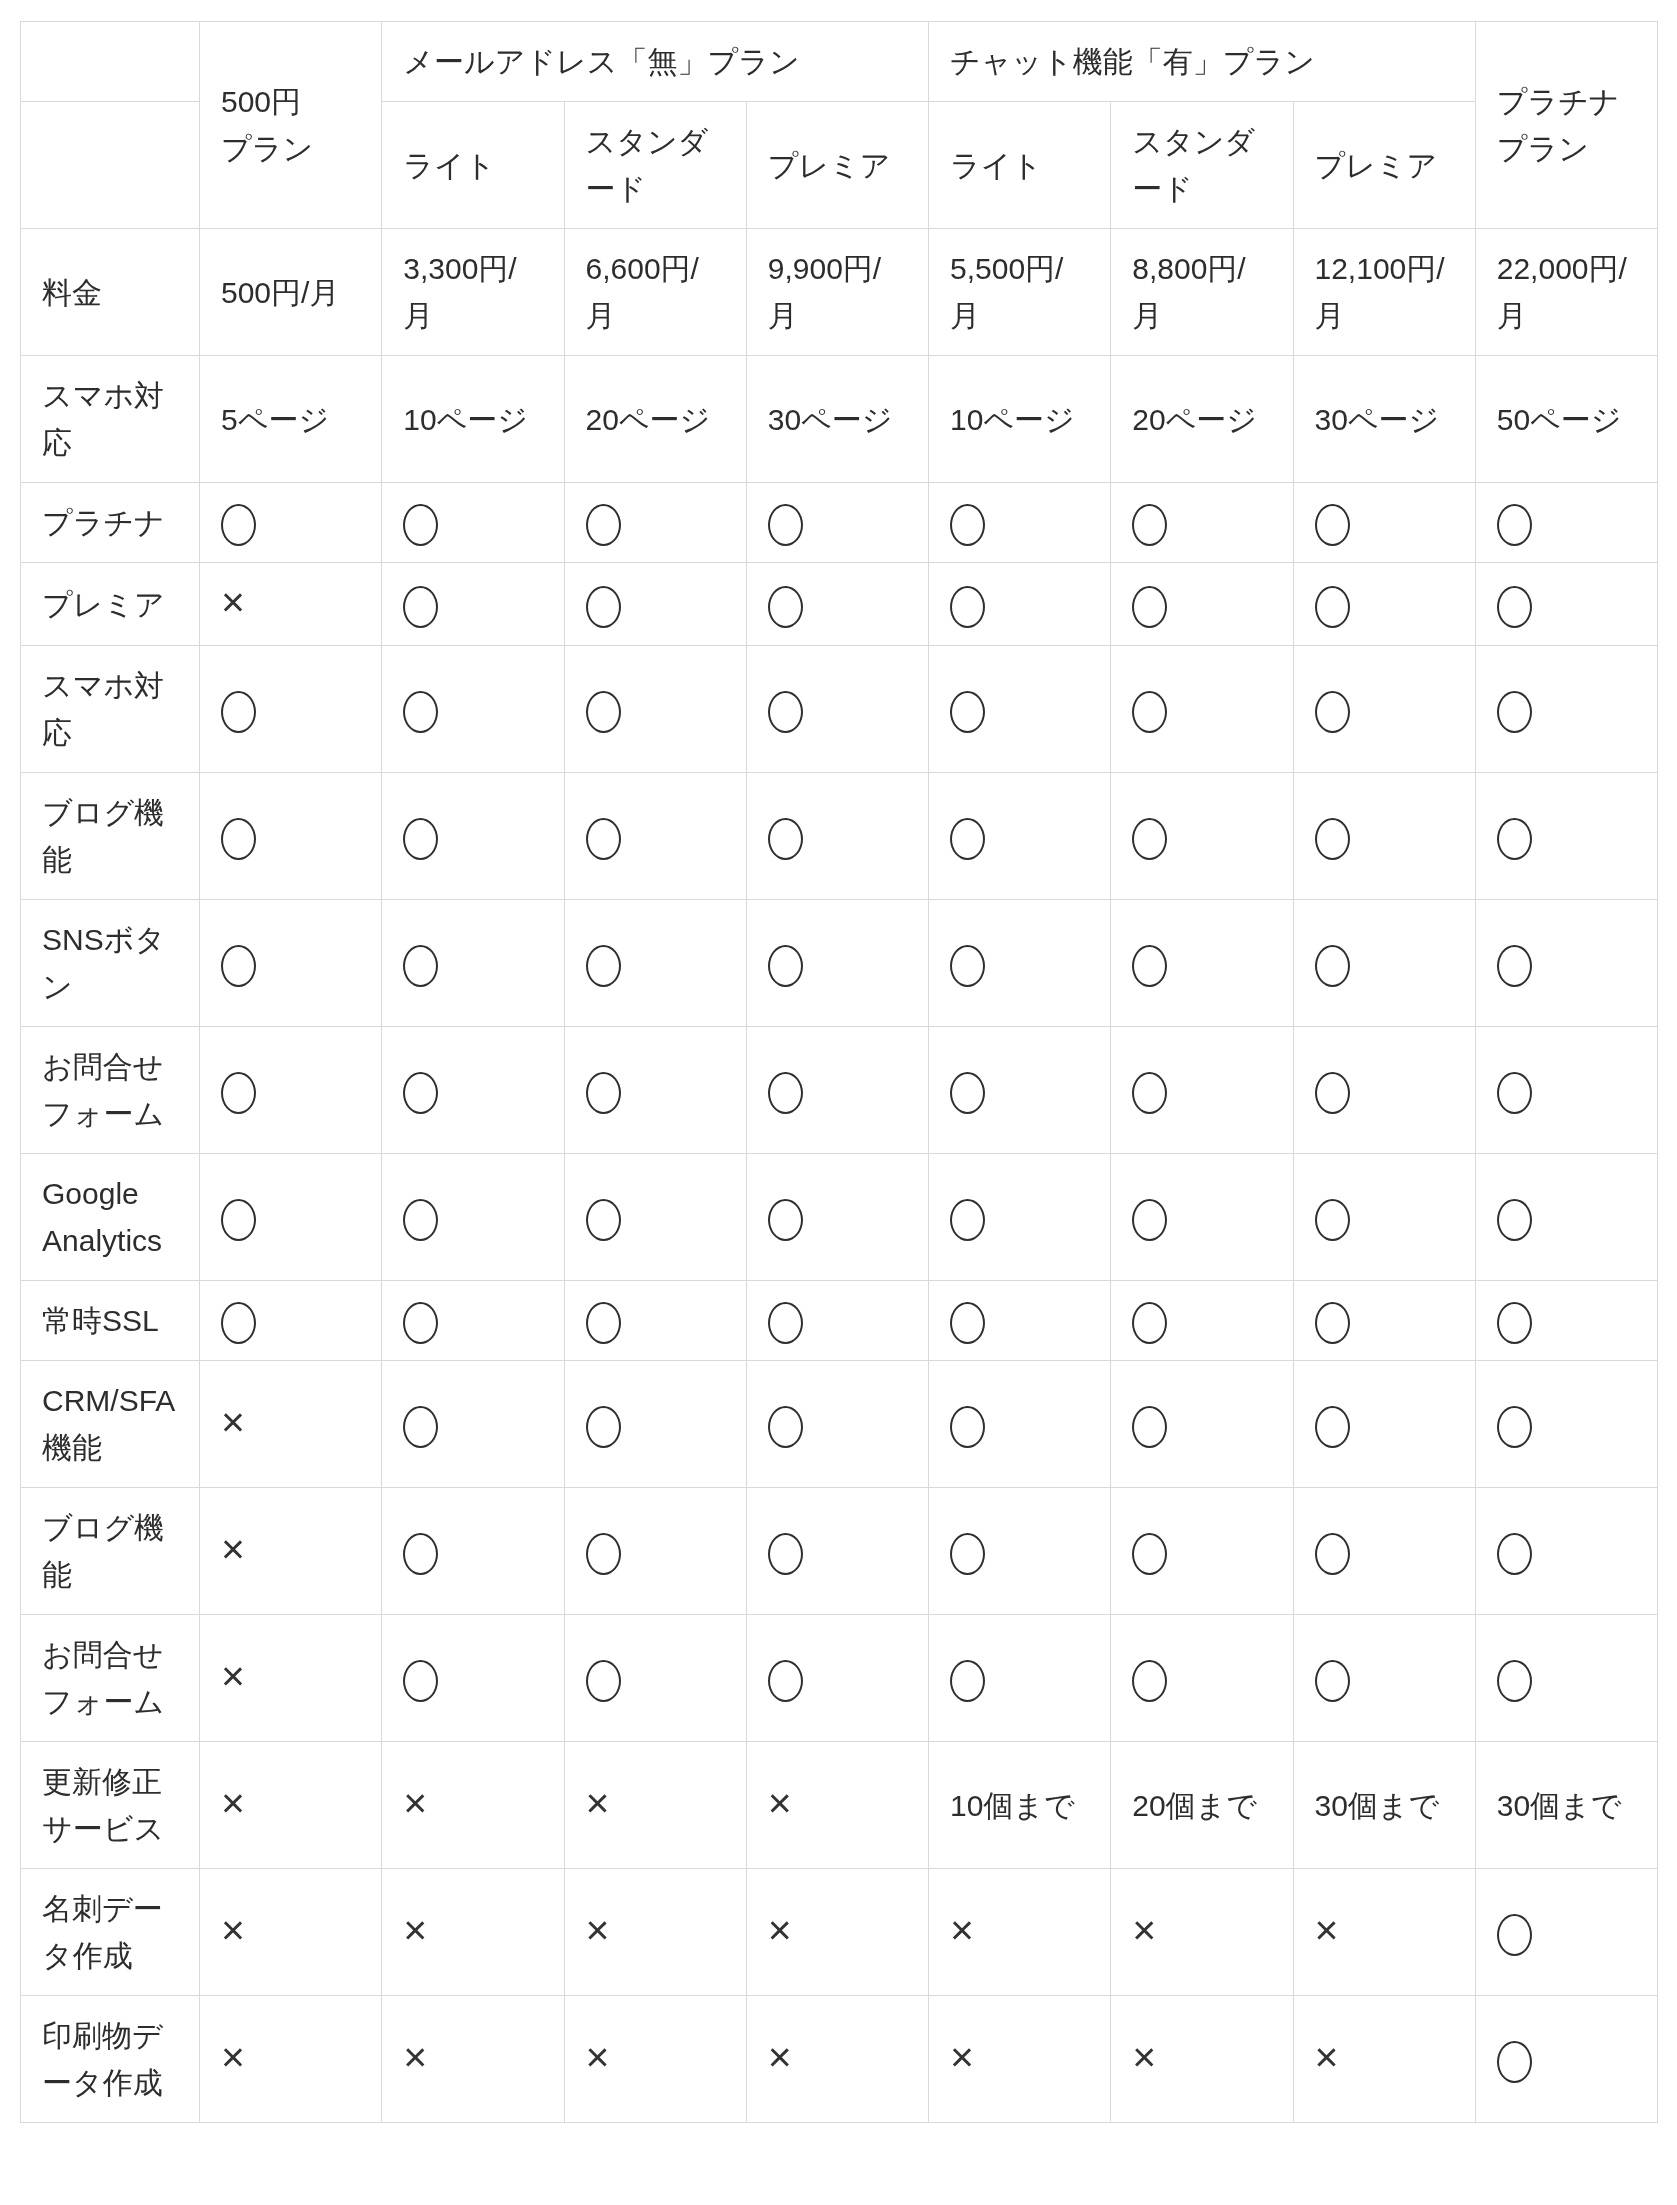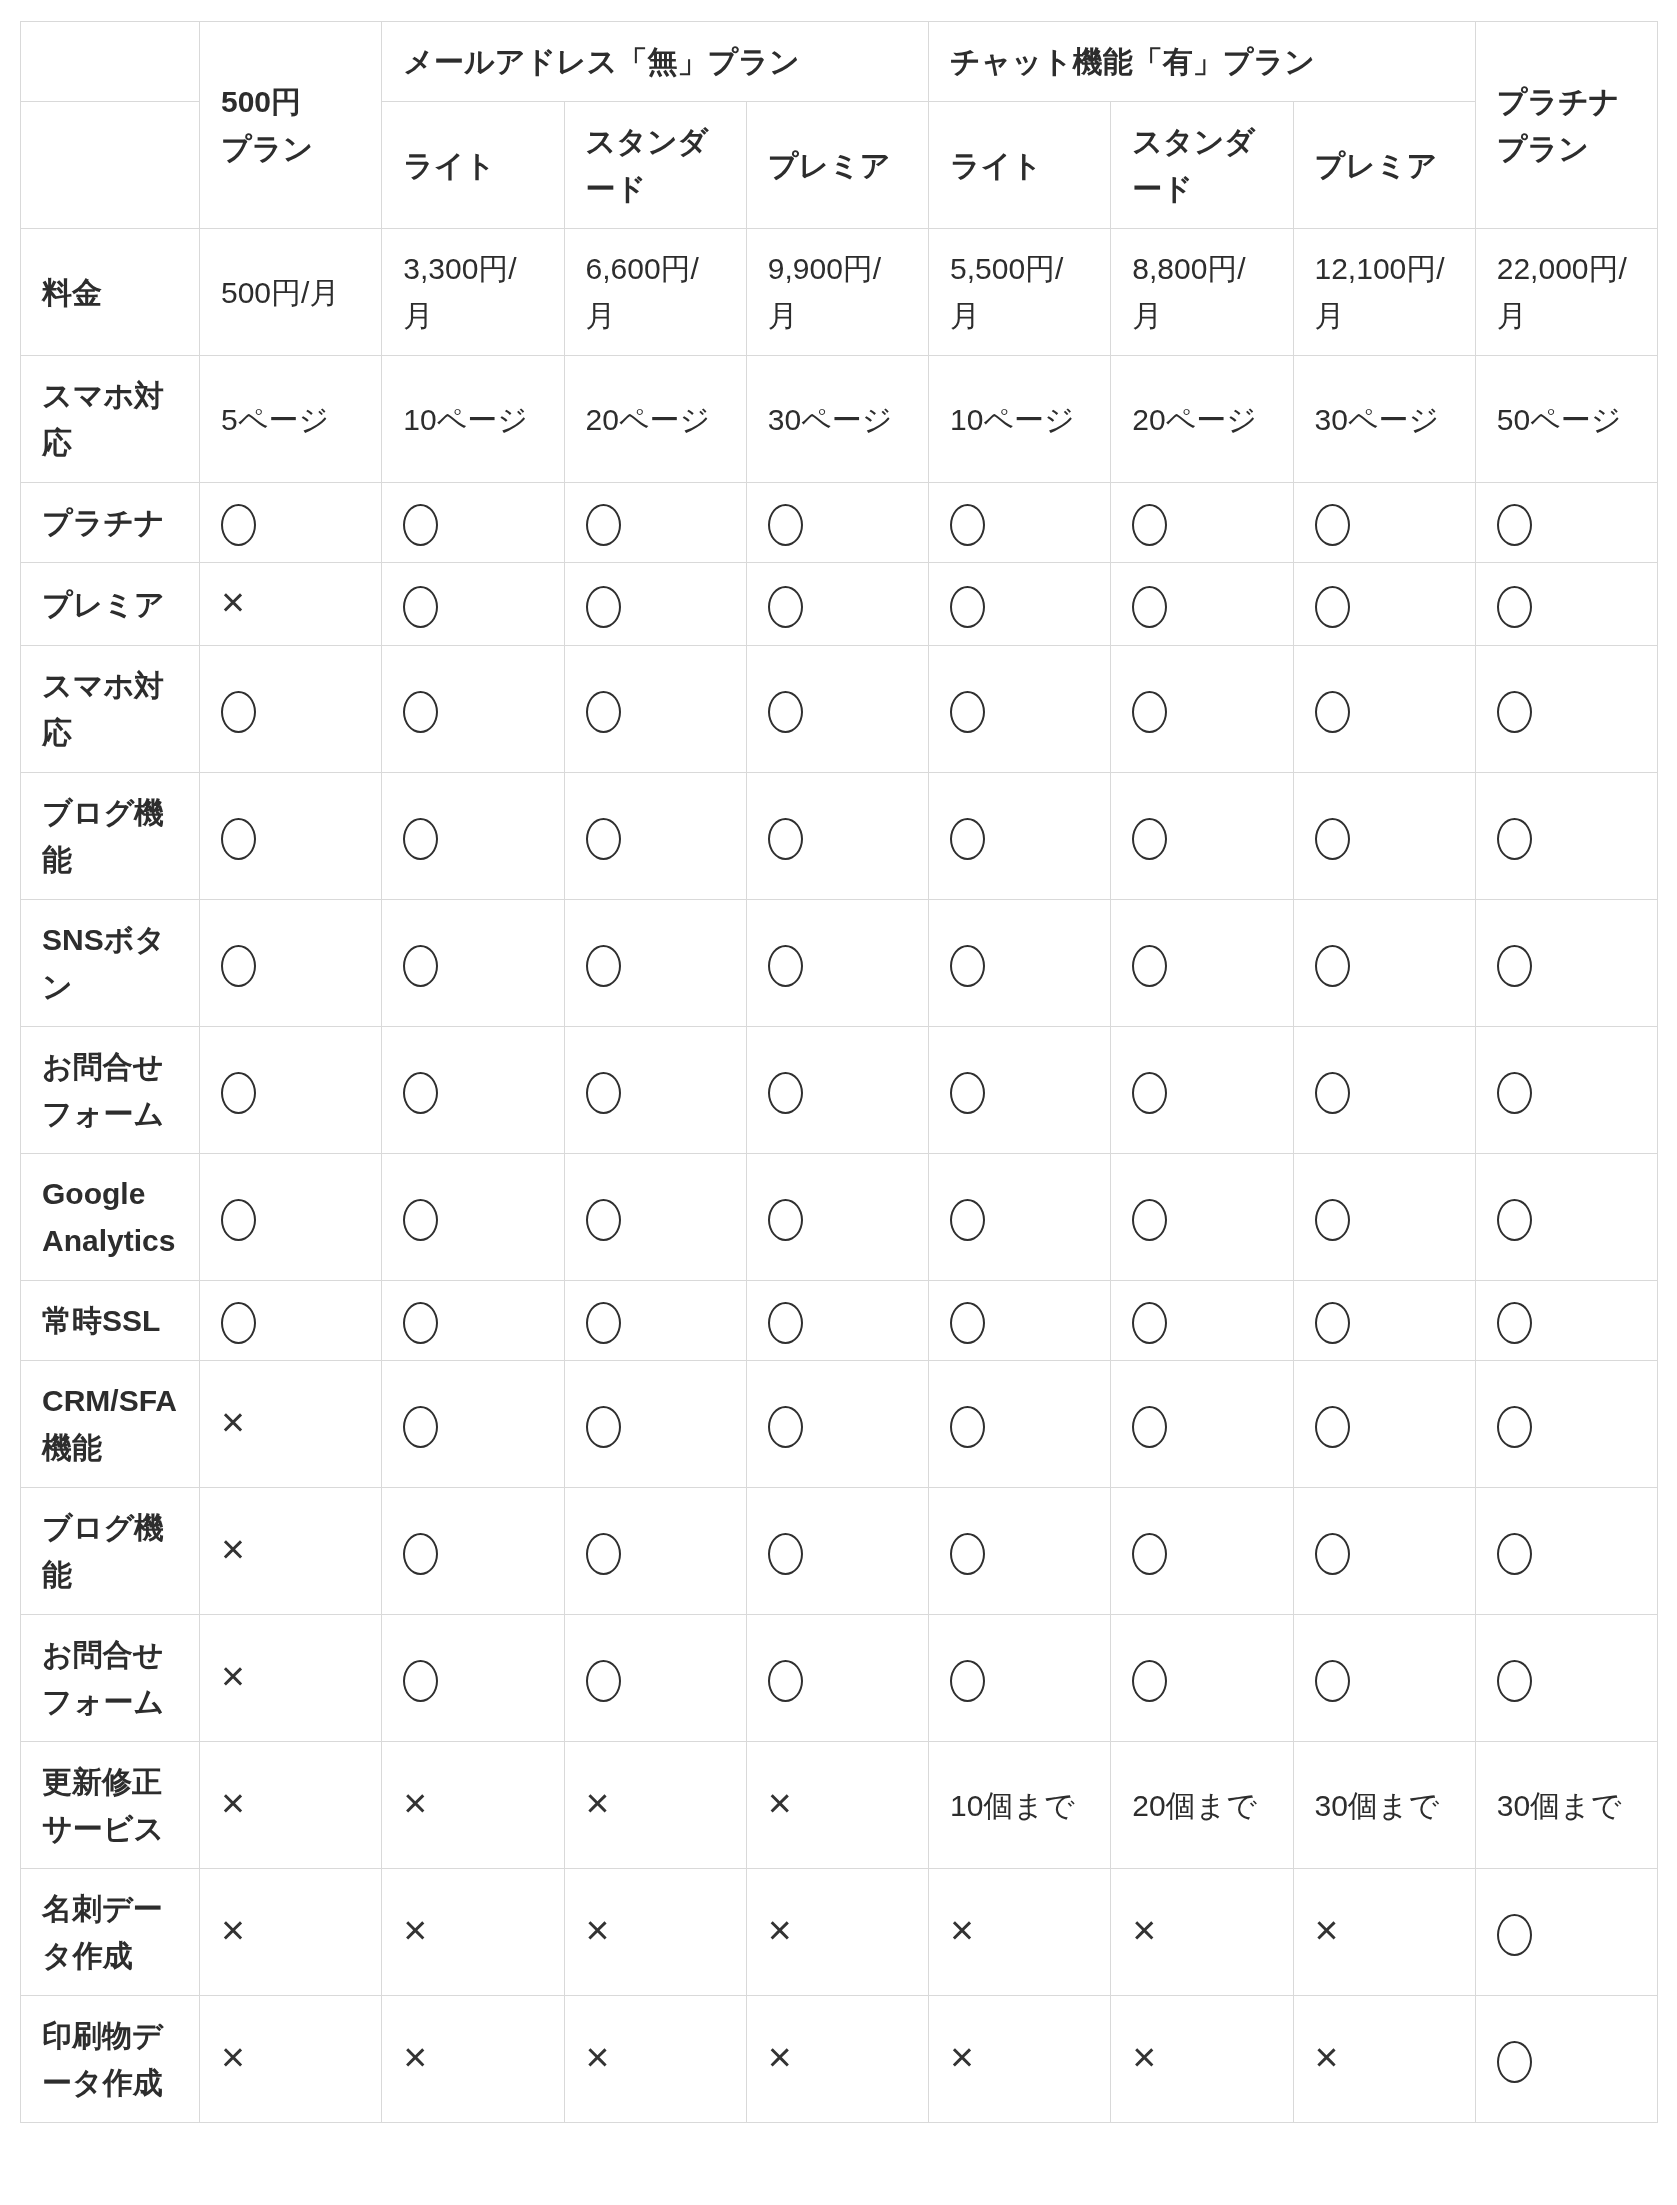--- a/index.html
+++ b/index.html
@@ -29,25 +29,25 @@
     text-align: left;
     vertical-align: middle;
     padding: 16px 21px;
     font-size: 30px;
     line-height: 47px;
     font-weight: 400;
     overflow-wrap: break-word;
     word-break: normal;
   }
   thead th {
-    font-weight: 700;
+    font-weight: 400;
     white-space: pre-line; 
   }
   tbody th {
-    font-weight: 700;
+    font-weight: 400;
     margin-top: 32px;
   }
   
   .maru {
     display: inline-block;
     width: 35px;
     height: 42px;
     box-sizing: border-box;
     border: 2.8px solid #2f2f2f;
     border-radius: 50%;

